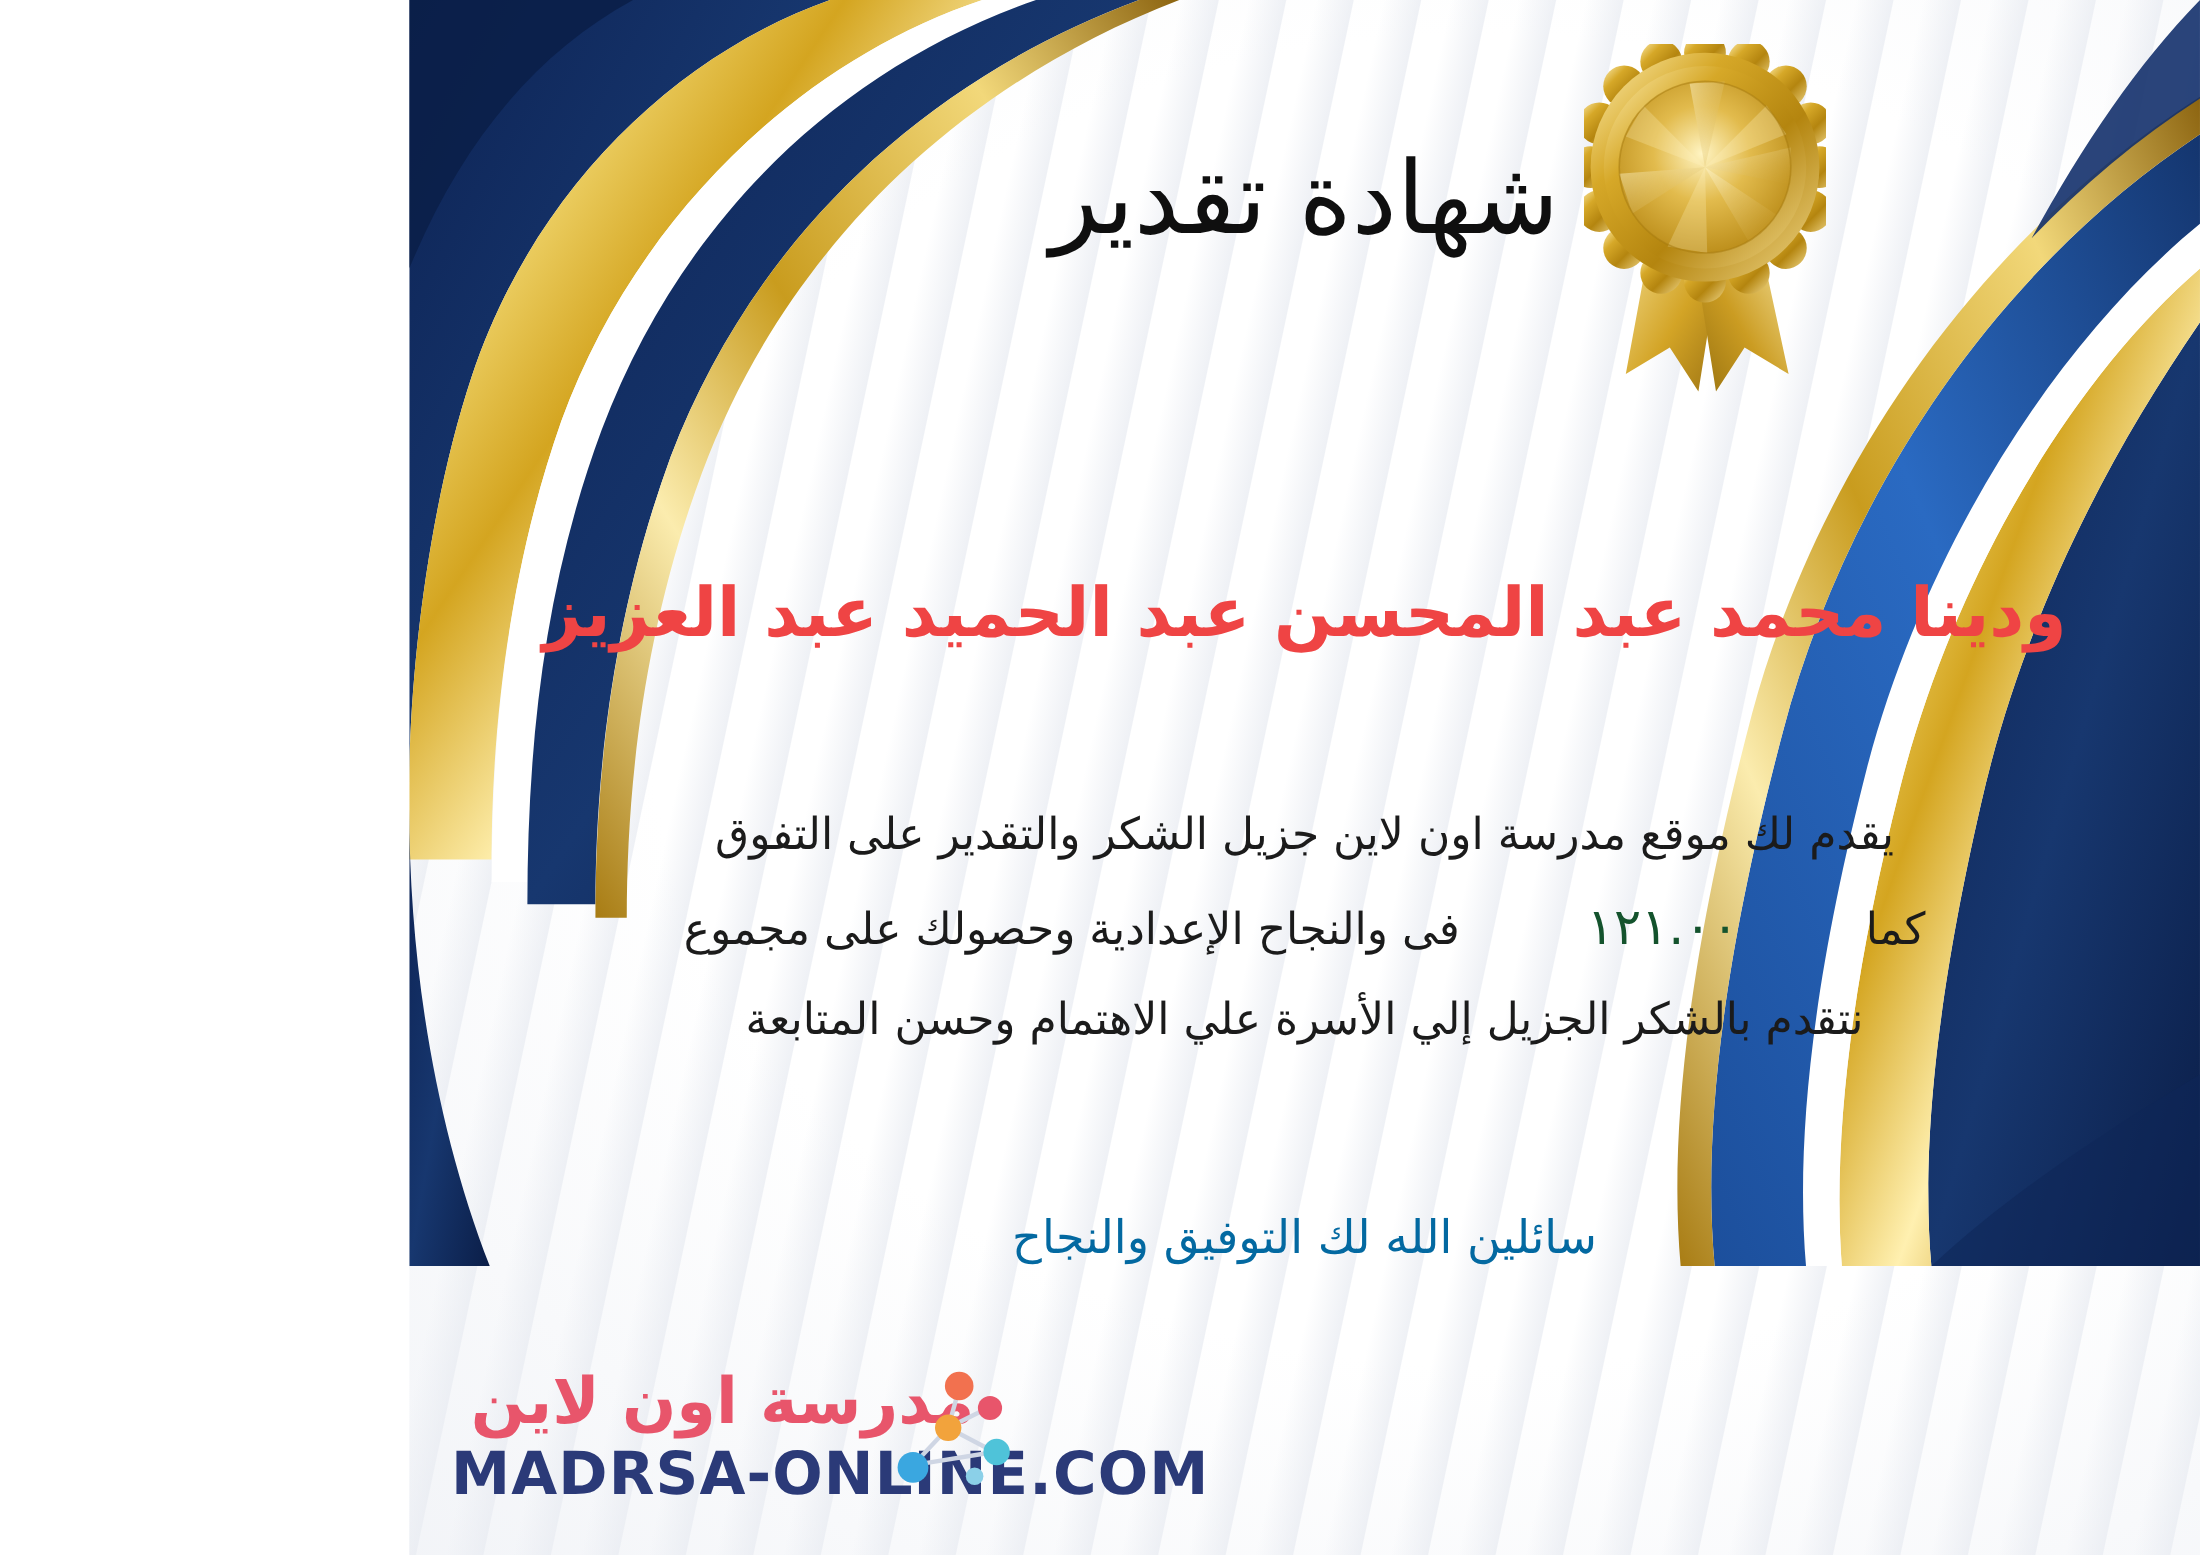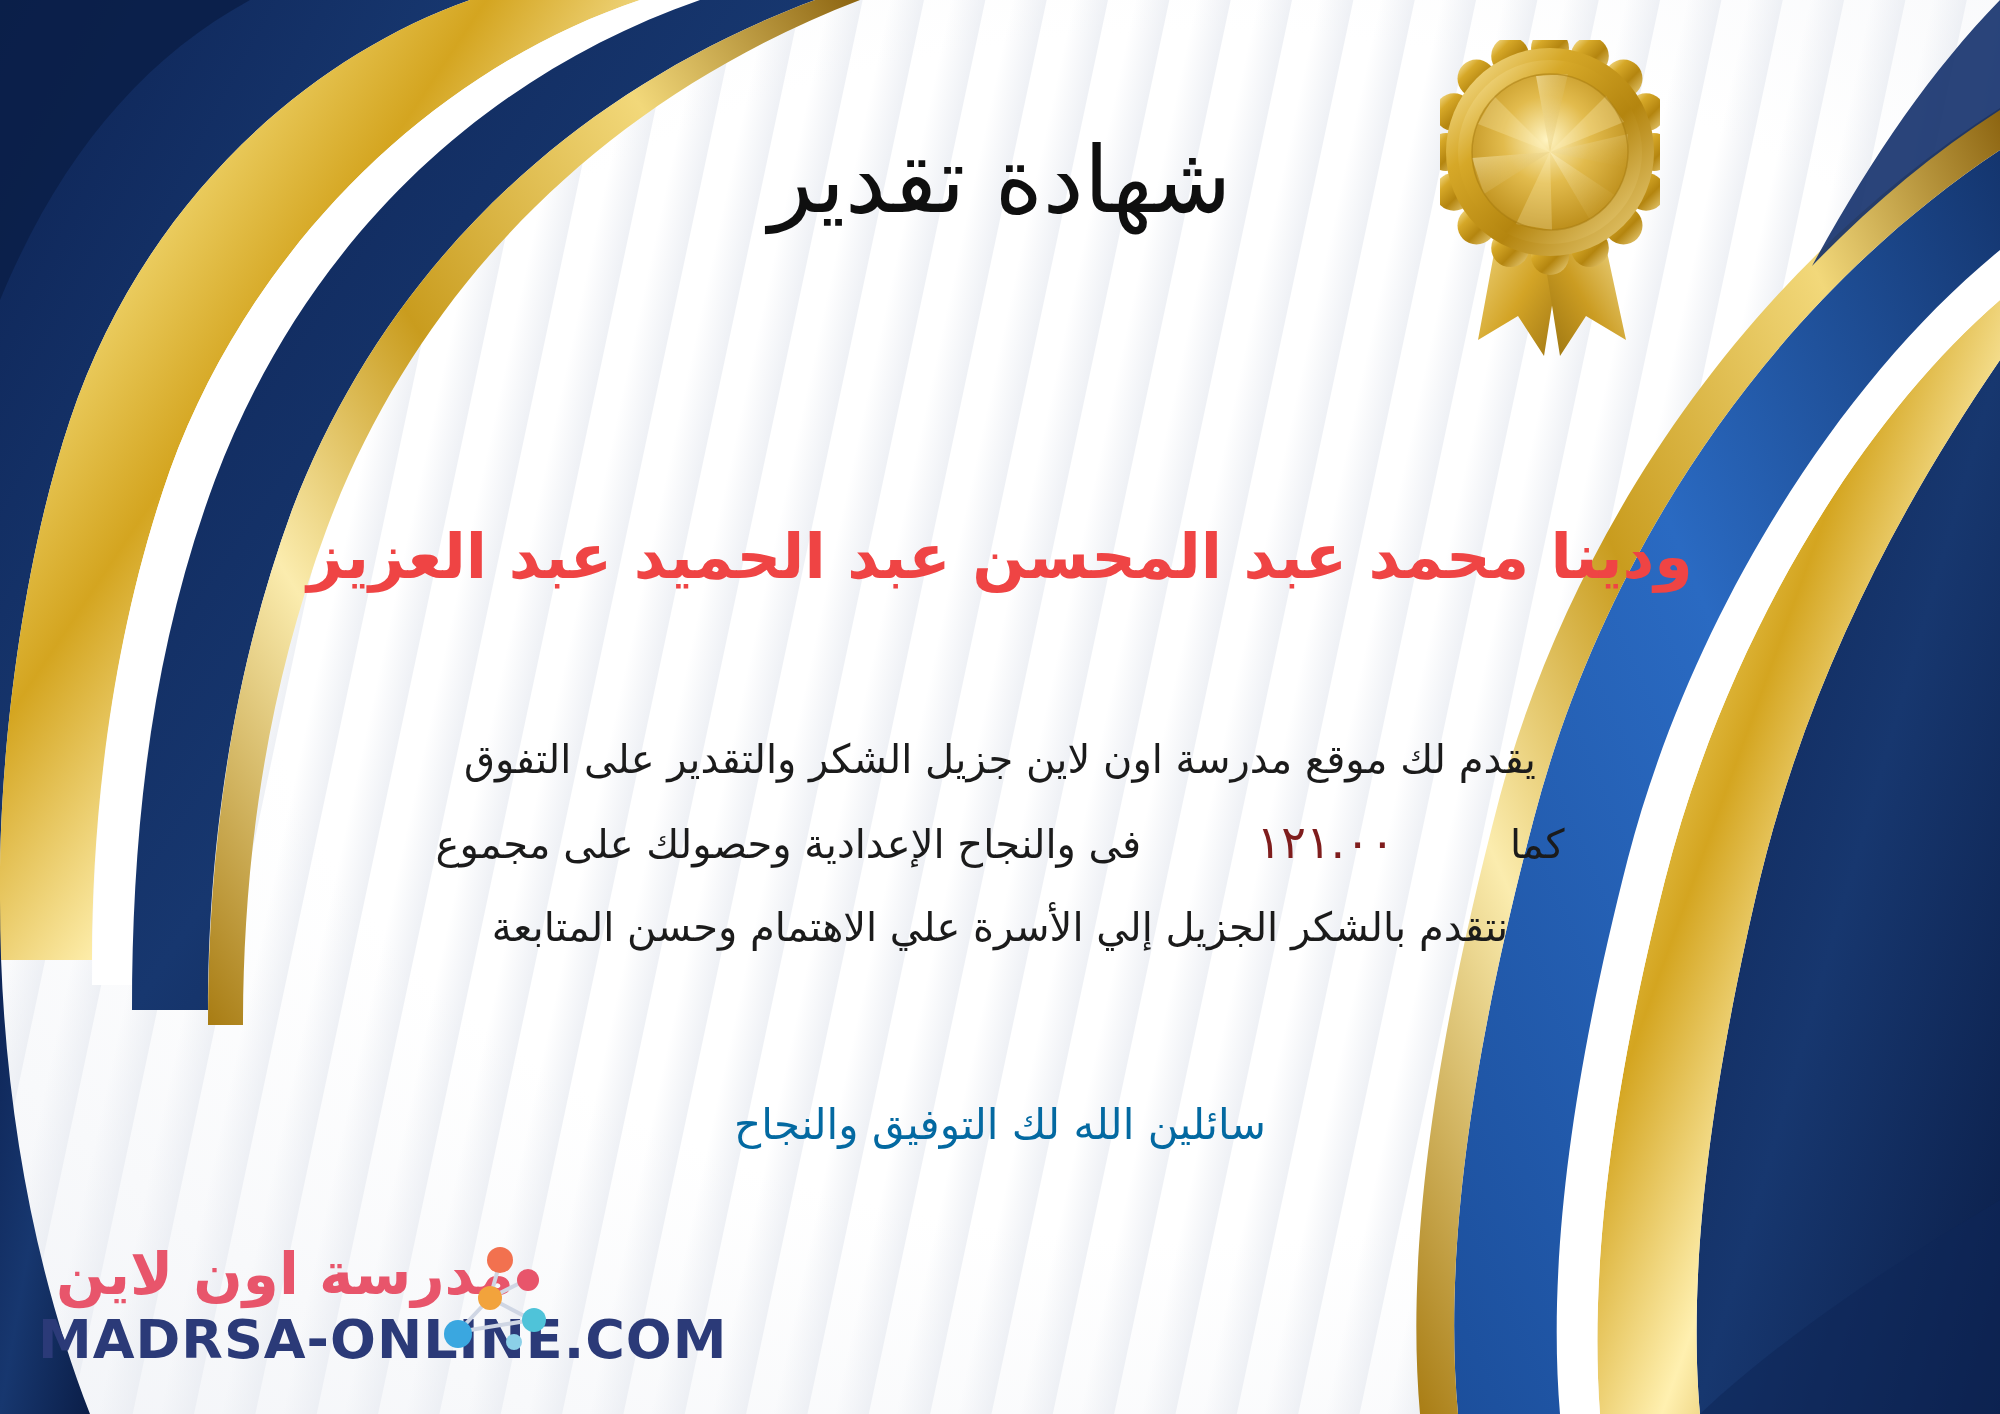--- a/index.html
+++ b/index.html
@@ -2,21 +2,21 @@
 <html lang="ar" dir="rtl"><head>
 <meta charset="utf-8">
 <style>
   html, body {
     margin: 0;
     padding: 0;
     background: #ffffff;
   }
   #certificate {
     position: relative;
-    width: 2000px;
+    width: 1628px;
     height: 1414px;
     overflow: hidden;
     background: #ffffff;
     font-family: "DejaVu Sans", "Liberation Sans", sans-serif;
   }
 
   
   .bg-streaks {
     position: absolute;
     inset: 0;
@@ -92,21 +92,21 @@
     color: #1b1b1b;
     font-weight: 400;
   }
   .body-text .line {
     display: block;
   }
   .score {
     display: inline-block;
     font-size: 46px;
     letter-spacing: 2px;
-    color: #7f1d1d;
+    color: #14532d;
   }
   .gap-lg { display:inline-block; width: 90px; }
 
   .wish {
     position: absolute;
     top: 1100px;
     left: 0;
     right: 0;
     text-align: center;
     font-size: 42px;

